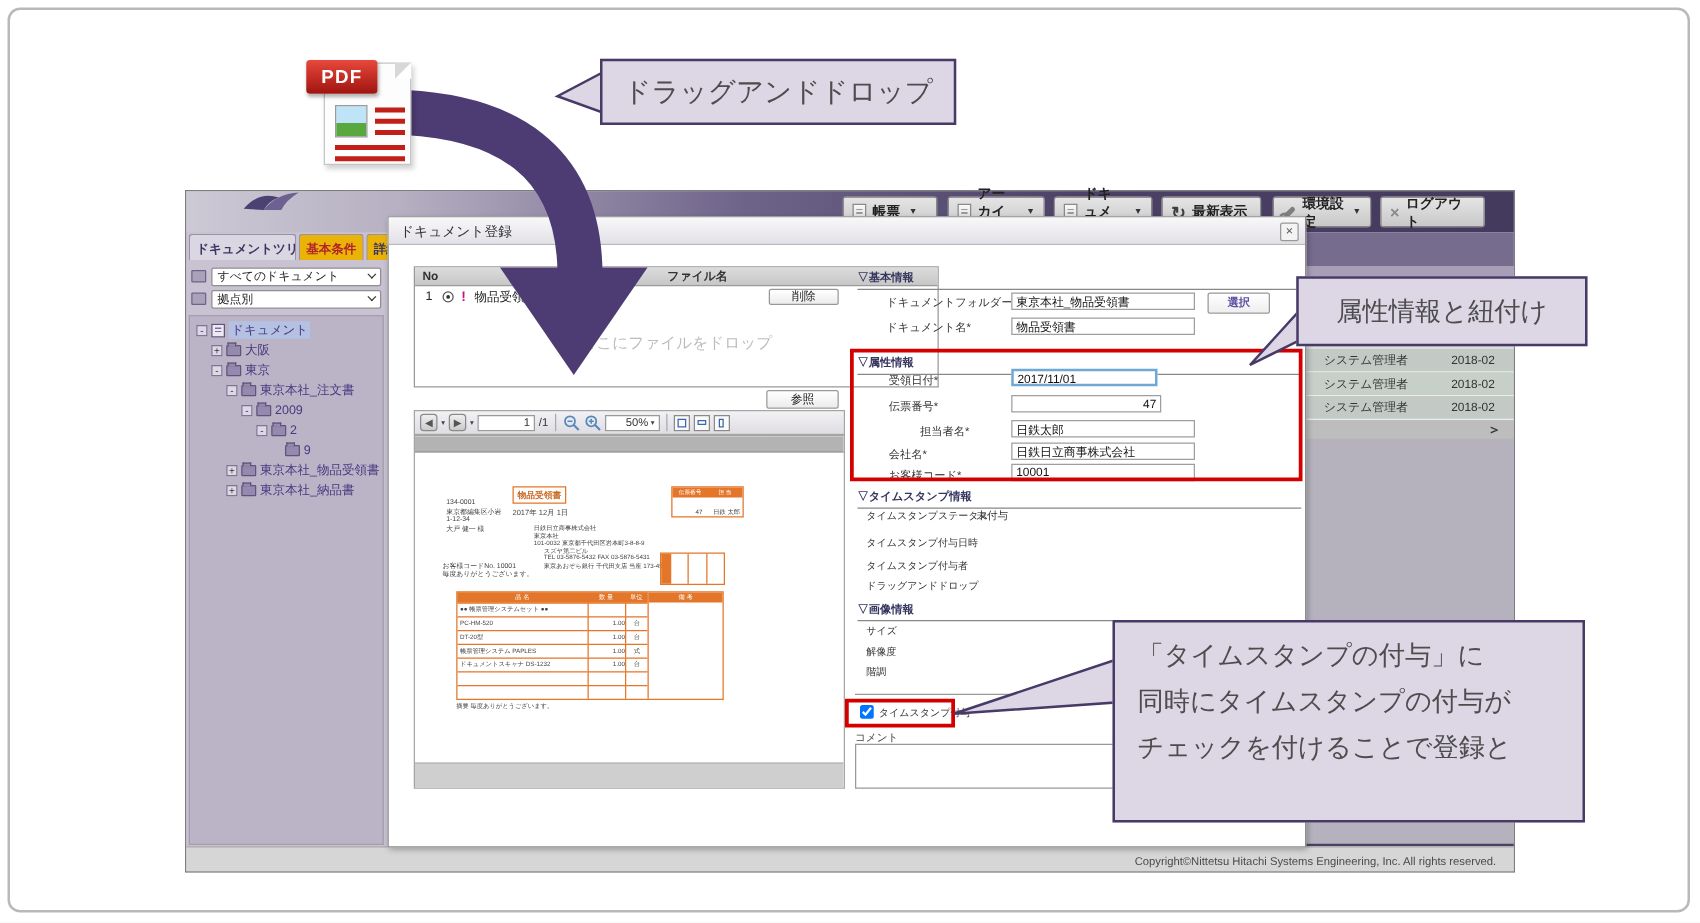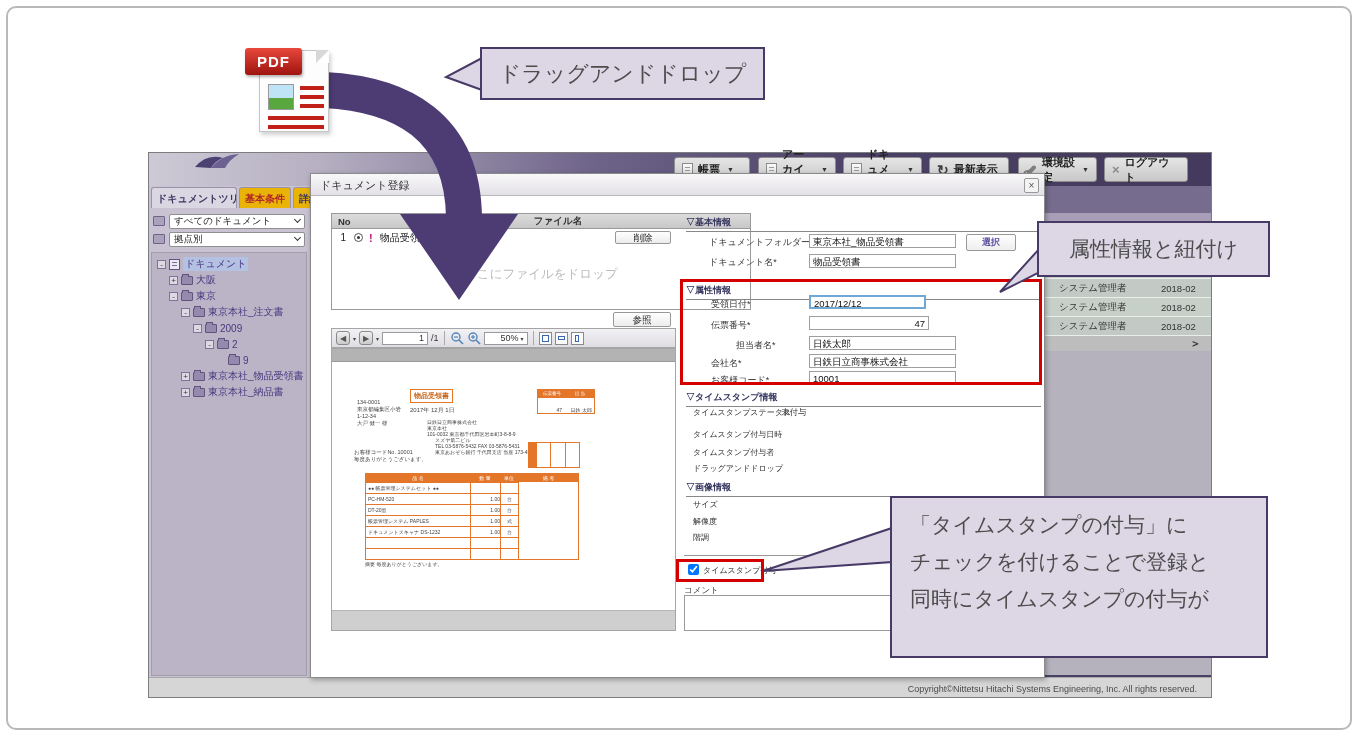--- a/index.html
+++ b/index.html
@@ -421,21 +421,21 @@
 
     <div class="sec" style="top:42px;">▽基本情報</div>
     <div class="flabel" style="top:62px;left:398px;">ドキュメントフォルダー名*</div>
     <div class="fbox" style="top:60px;width:147px;">東京本社_物品受領書</div>
     <div class="selbtn">選択</div>
     <div class="flabel" style="top:82px;left:398px;">ドキュメント名*</div>
     <div class="fbox" style="top:80px;width:147px;">物品受領書</div>
 
     <div class="sec" style="top:110px;">▽属性情報</div>
     <div class="flabel" style="top:124px;">受領日付*</div>
-    <div class="fbox focus" style="top:121px;width:117px;">2017/12/12</div>
+    <div class="fbox focus" style="top:121px;width:117px;">2017/11/01</div>
     <div class="flabel" style="top:145px;">伝票番号*</div>
     <div class="fbox num" style="top:142px;width:120px;">47</div>
     <div class="flabel" style="top:165px;margin-left:25px;">担当者名*</div>
     <div class="fbox" style="top:162px;width:147px;">日鉄太郎</div>
     <div class="flabel" style="top:183px;">会社名*</div>
     <div class="fbox" style="top:180px;width:147px;">日鉄日立商事株式会社</div>
     <div class="flabel" style="top:200px;">お客様コード*</div>
     <div class="fbox" style="top:197px;width:147px;">10001</div>
 
     <div class="sec" style="top:217px;">▽タイムスタンプ情報</div>
@@ -479,16 +479,16 @@
       <div class="rline" style="left:8px;top:65px;width:56px;"></div>
       <div class="rline" style="left:8px;top:74px;width:56px;"></div>
     </div>
     <div class="badge">PDF</div>
   </div>
 
   <div class="callout c1">ドラッグアンドドロップ</div>
   <div class="callout c2">属性情報と紐付け</div>
   <div class="callout c3">
     <div>「タイムスタンプの付与」に</div>
+    <div>同時にタイムスタンプの付与が</div>
     <div>チェックを付けることで登録と</div>
-    <div>同時にタイムスタンプの付与が</div>
   </div>
 </div>
 
 </body></html>

